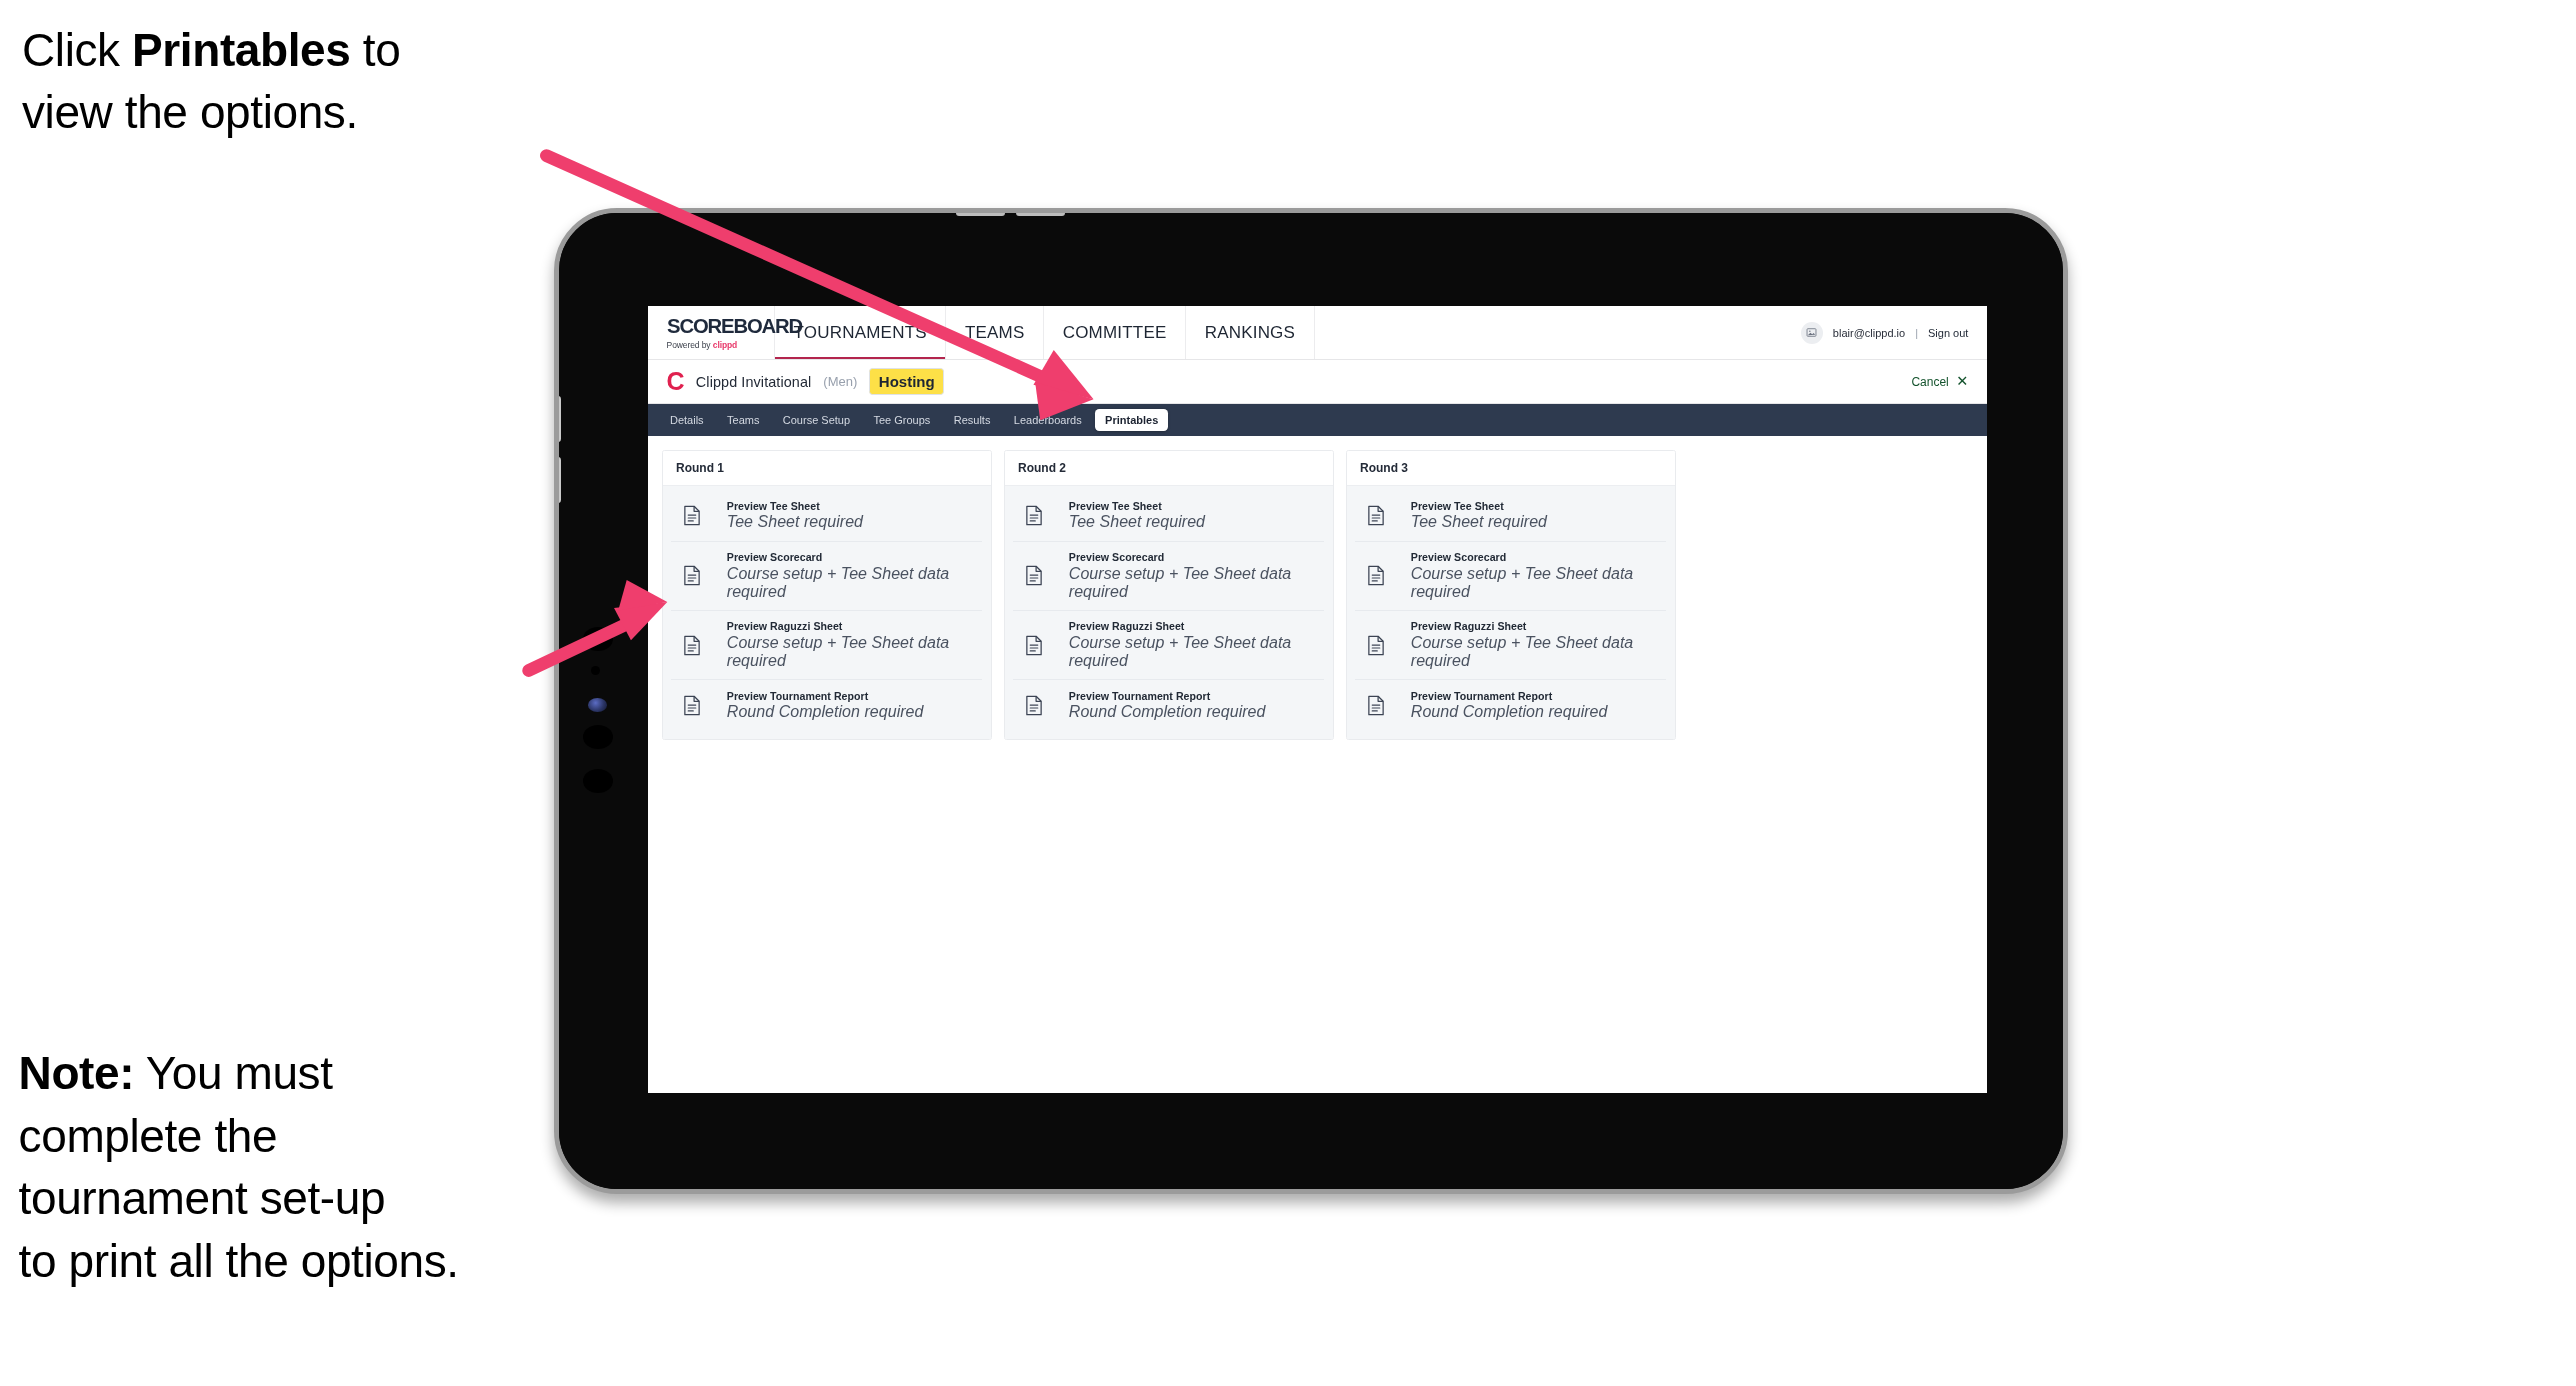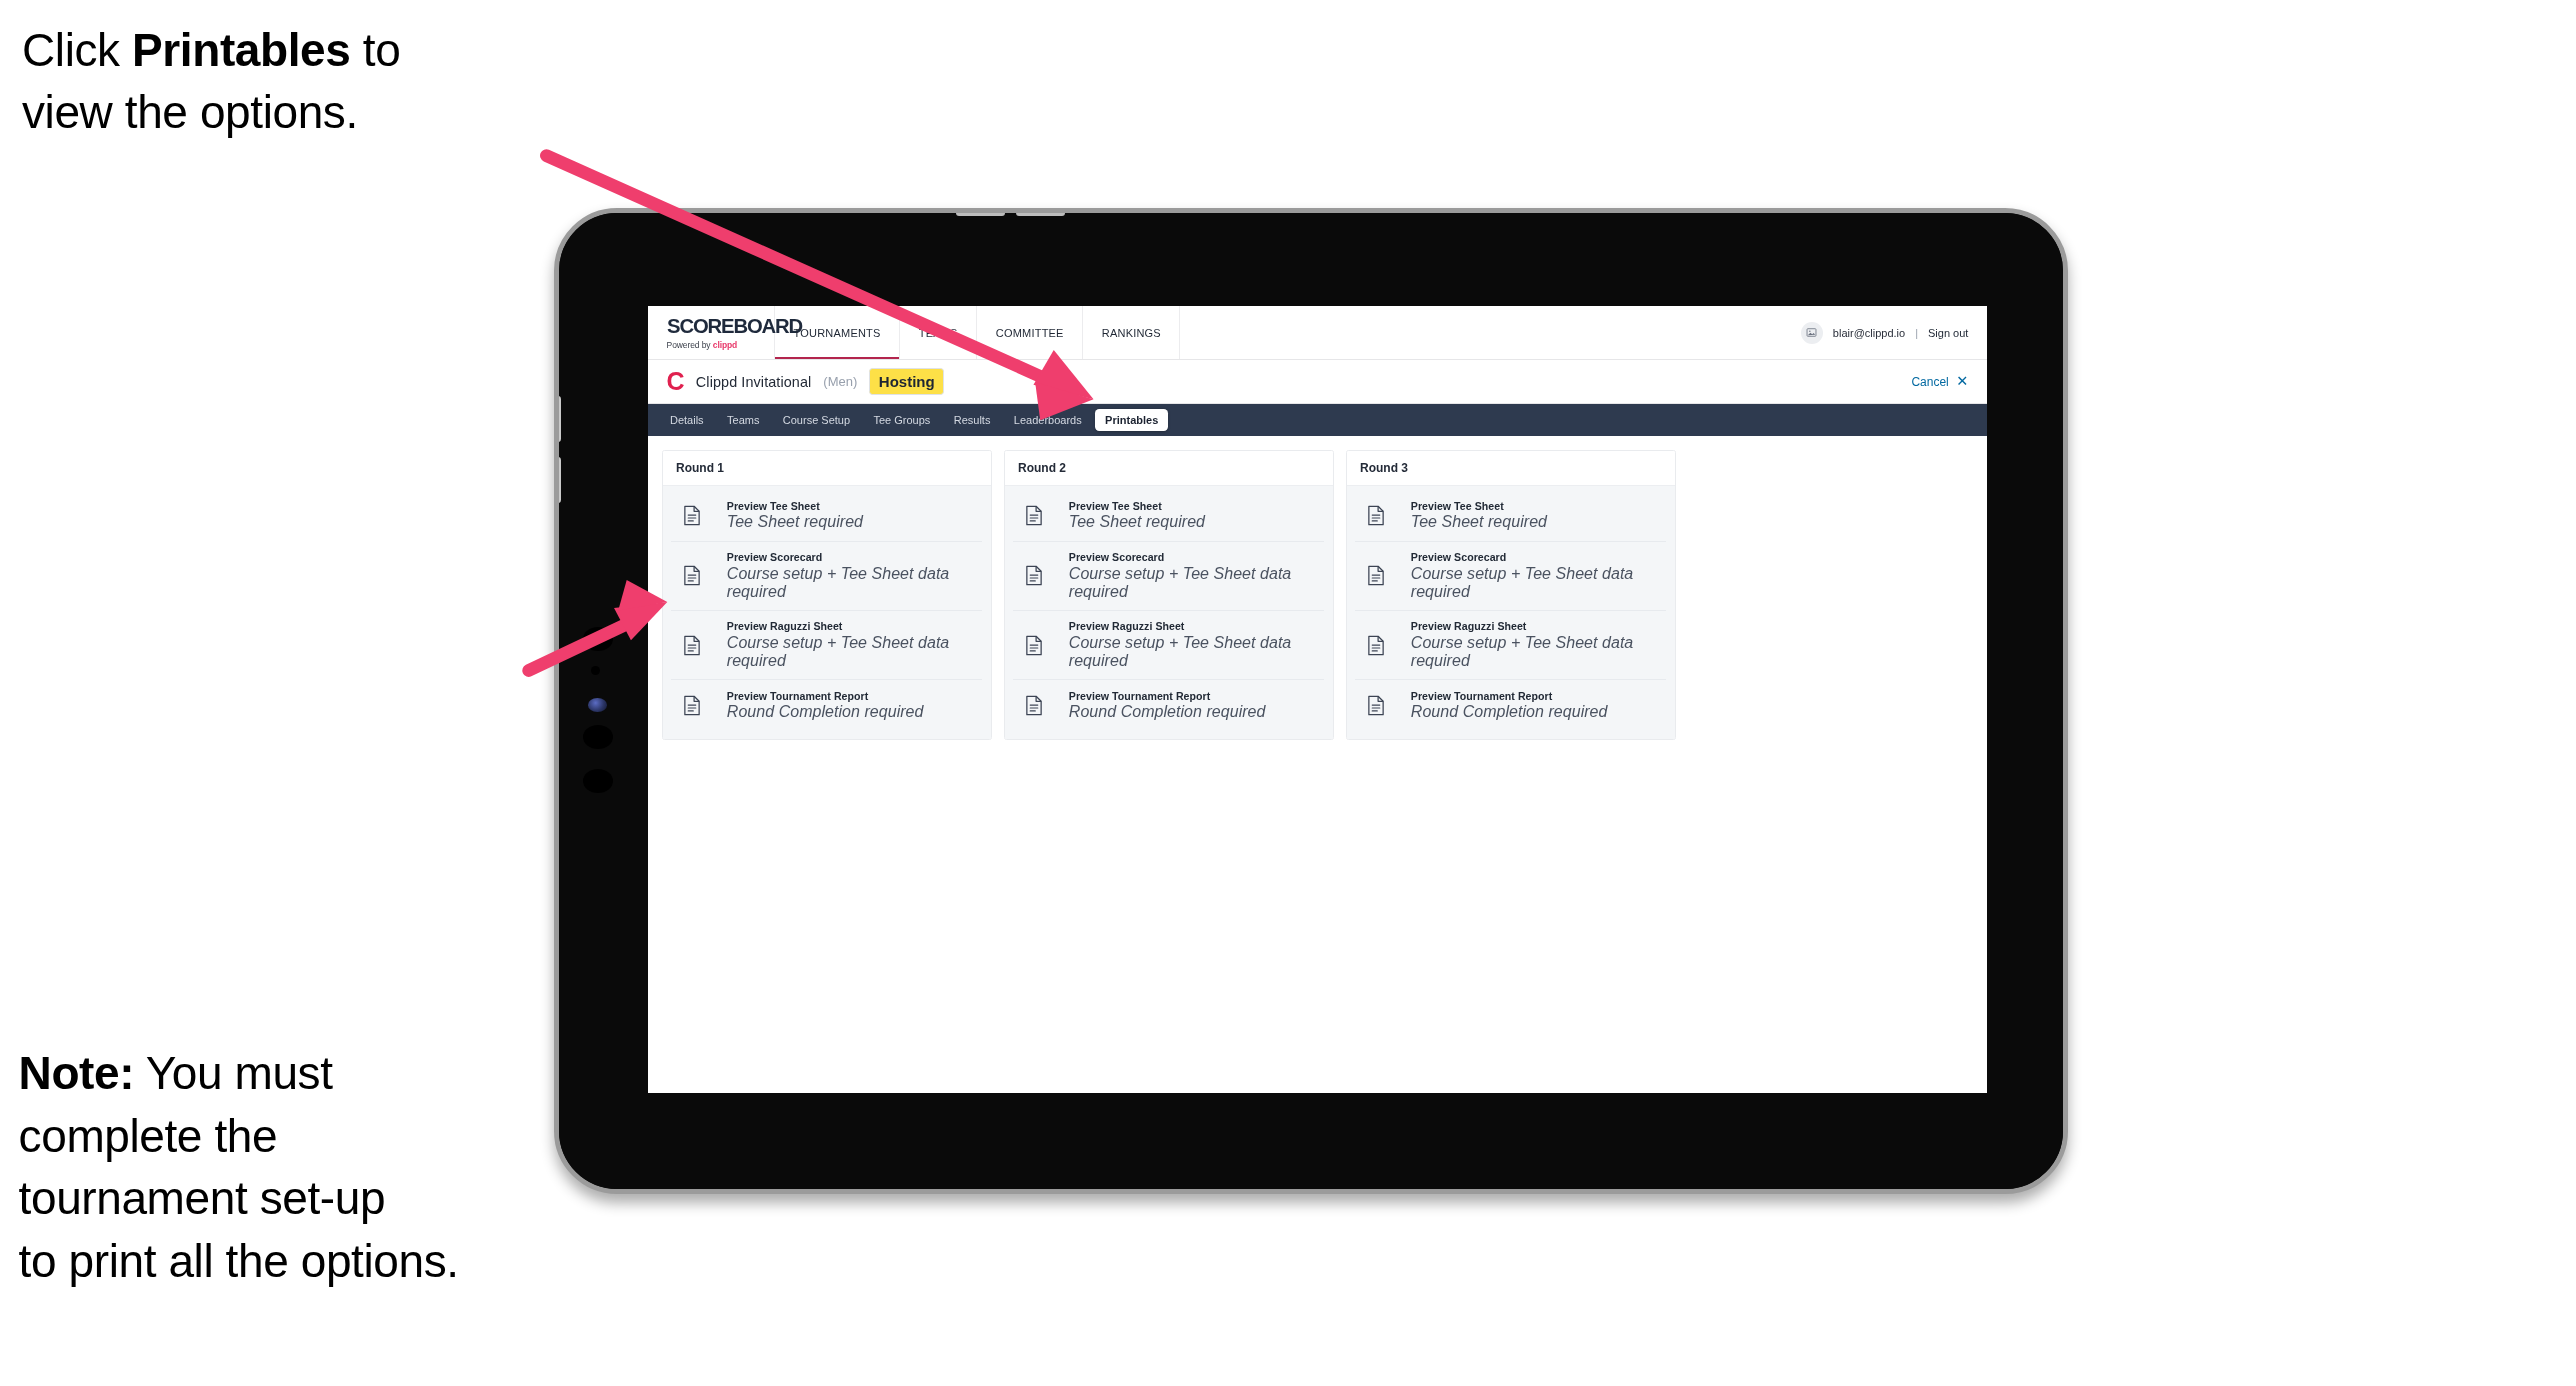--- a/index.html
+++ b/index.html
@@ -98,21 +98,21 @@
   }
   .logo-sub {
     font-size: 8.5px; color:#3a3f4a; margin-top: 2.5px; letter-spacing:-0.1px;
   }
   .logo-sub .brand { color:#e8396a; font-weight:700; }
 
   .mainnav { display:flex; align-items:stretch; }
   .mainnav .navitem {
     display:flex; align-items:center;
     padding: 0 18.6px;
-    font-size: 11px; letter-spacing: 0.2px;
+    font-size: 17px; letter-spacing: 0.2px;
     color:#1e2633;
     border-right: 0.8px solid #ececee;
     position: relative;
     cursor:pointer;
   }
   .mainnav .navitem.active::after {
     content:""; position:absolute; left:0; right:0; bottom:0; height:2.5px;
     background:#b3254d;
   }
   .topbar-right {
@@ -143,21 +143,21 @@
   }
   .tour-name { font-size: 14.4px; color:#232a36; letter-spacing:0.1px; }
   .tour-gender { font-size: 13px; color:#98a0ad; }
   .hosting-badge {
     border:0.8px solid #dfe2e6; border-radius: 3.4px;
     padding: 4.2px 8.5px; font-size: 15px; font-weight:700; color:#1e2633;
     background:#fde047;
   }
   .cancel-group {
     margin-left:auto; display:flex; align-items:center; gap:7.6px;
-    font-size: 12px; color:#0369a1; cursor:pointer;
+    font-size: 12px; color:#14532d; cursor:pointer;
   }
   .x-glyph { font-size: 14.4px; line-height: 1; }
 
   
   #tabbar {
     height: 32px; width:100%;
     background:#2e3a4f;
     display:flex; align-items:center;
     padding: 0 12px;
     gap: 3.4px;

